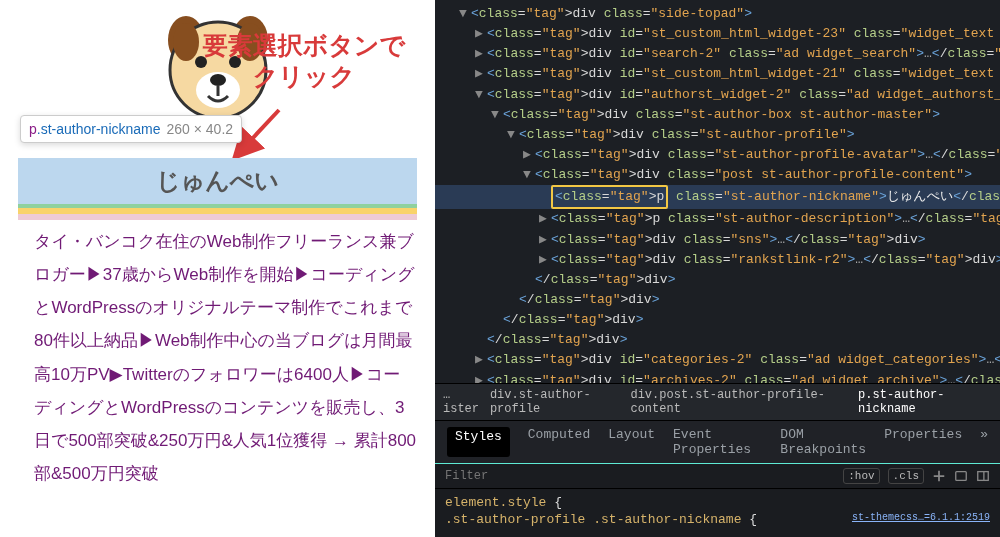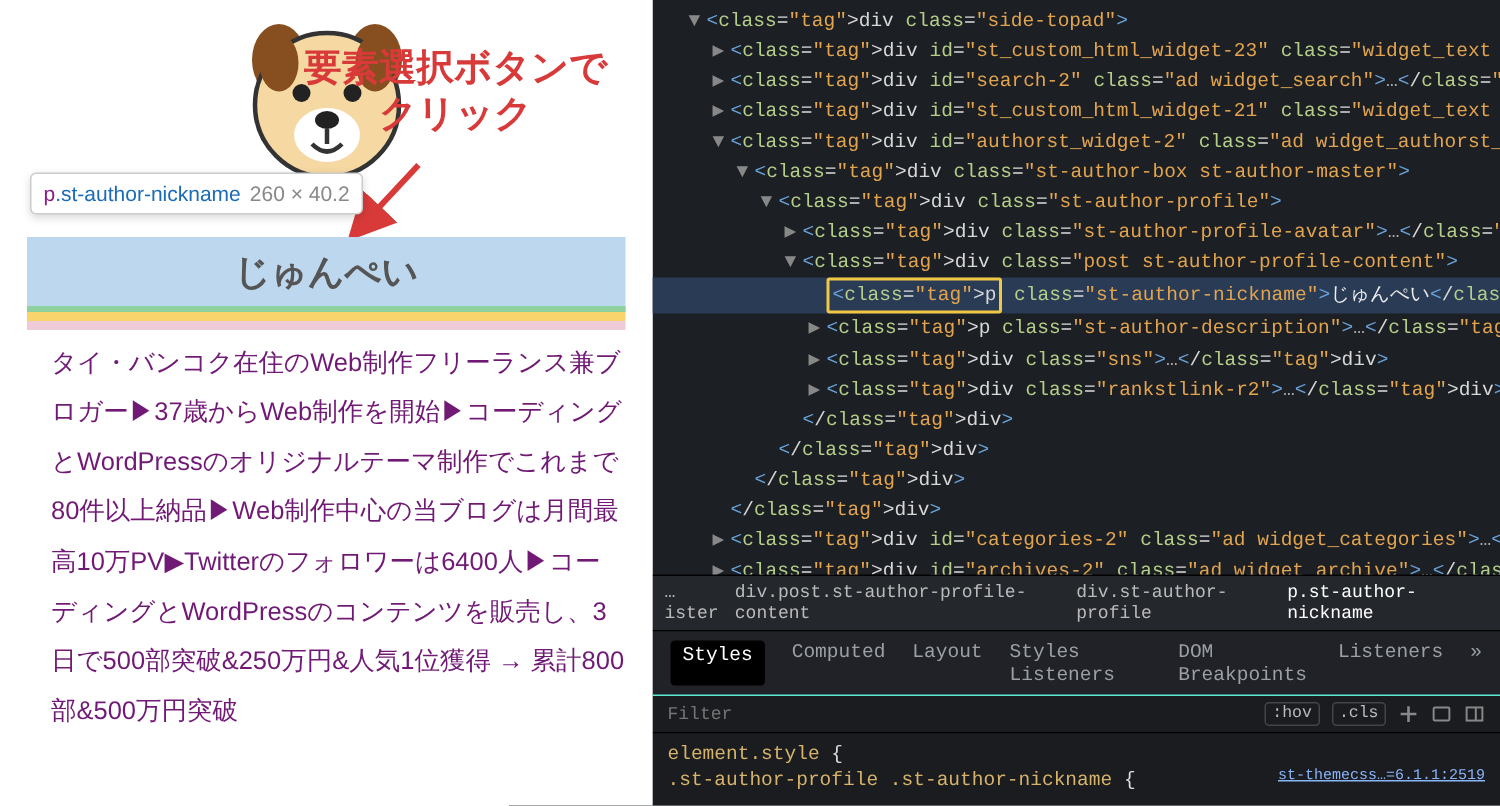--- a/index.html
+++ b/index.html
@@ -172,32 +172,32 @@
       <div class="row ind4"><span class="caret"></span><span class="tag">&lt;</span>/<span <span="" class="attr">class</span>=<span class="val">"tag"</span>&gt;div<span class="tag">&gt;</span></div>
       <div class="row ind3"><span class="caret"></span><span class="tag">&lt;</span>/<span <span="" class="attr">class</span>=<span class="val">"tag"</span>&gt;div<span class="tag">&gt;</span></div>
       <div class="row ind2"><span class="caret"></span><span class="tag">&lt;</span>/<span <span="" class="attr">class</span>=<span class="val">"tag"</span>&gt;div<span class="tag">&gt;</span></div>
       <div class="row ind1"><span class="caret"></span><span class="tag">&lt;</span>/<span <span="" class="attr">class</span>=<span class="val">"tag"</span>&gt;div<span class="tag">&gt;</span></div>
       <div class="row ind1"><span class="caret">▶</span><span class="tag">&lt;</span><span <span="" class="attr">class</span>=<span class="val">"tag"</span>&gt;div <span class="attr">id</span>=<span class="val">"categories-2"</span> <span class="attr">class</span>=<span class="val">"ad widget_categories"</span><span class="tag">&gt;</span><span class="ellip">…</span><span class="tag">&lt;</span>/=&gt;div</div>
       <div class="row ind1"><span class="caret">▶</span><span class="tag">&lt;</span><span <span="" class="attr">class</span>=<span class="val">"tag"</span>&gt;div <span class="attr">id</span>=<span class="val">"archives-2"</span> <span class="attr">class</span>=<span class="val">"ad widget_archive"</span><span class="tag">&gt;</span><span class="ellip">…</span><span class="tag">&lt;</span>/<span <span="" class="attr">class</span>=&gt;div</div>
     </div>
 
   <div class="breadcrumb" id="crumb">
       <span>… ister</span>
+      <span>div.st-author-profile</span>
       <span>div.post.st-author-profile-content</span>
-      <span>div.st-author-profile</span>
       <span class="active">p.st-author-nickname</span>
     </div>
 
   <div class="tabs" id="tabs">
       <span class="active">Styles</span>
       <span>Computed</span>
       <span>Layout</span>
-      <span>Styles Listeners</span>
+      <span>Event Properties</span>
       <span>DOM Breakpoints</span>
-      <span>Listeners</span>
+      <span>Properties</span>
       <span class="more">»</span>
     </div>
 
   <div class="filter-row">
     <input placeholder="Filter" style="">
     <span class="spacer"></span>
     <span class="pill">:hov</span>
     <span class="pill">.cls</span>
     <svg viewBox="0 0 16 16">
         <path d="M7 2h2v5h5v2H9v5H7V9H2V7h5z"></path>

